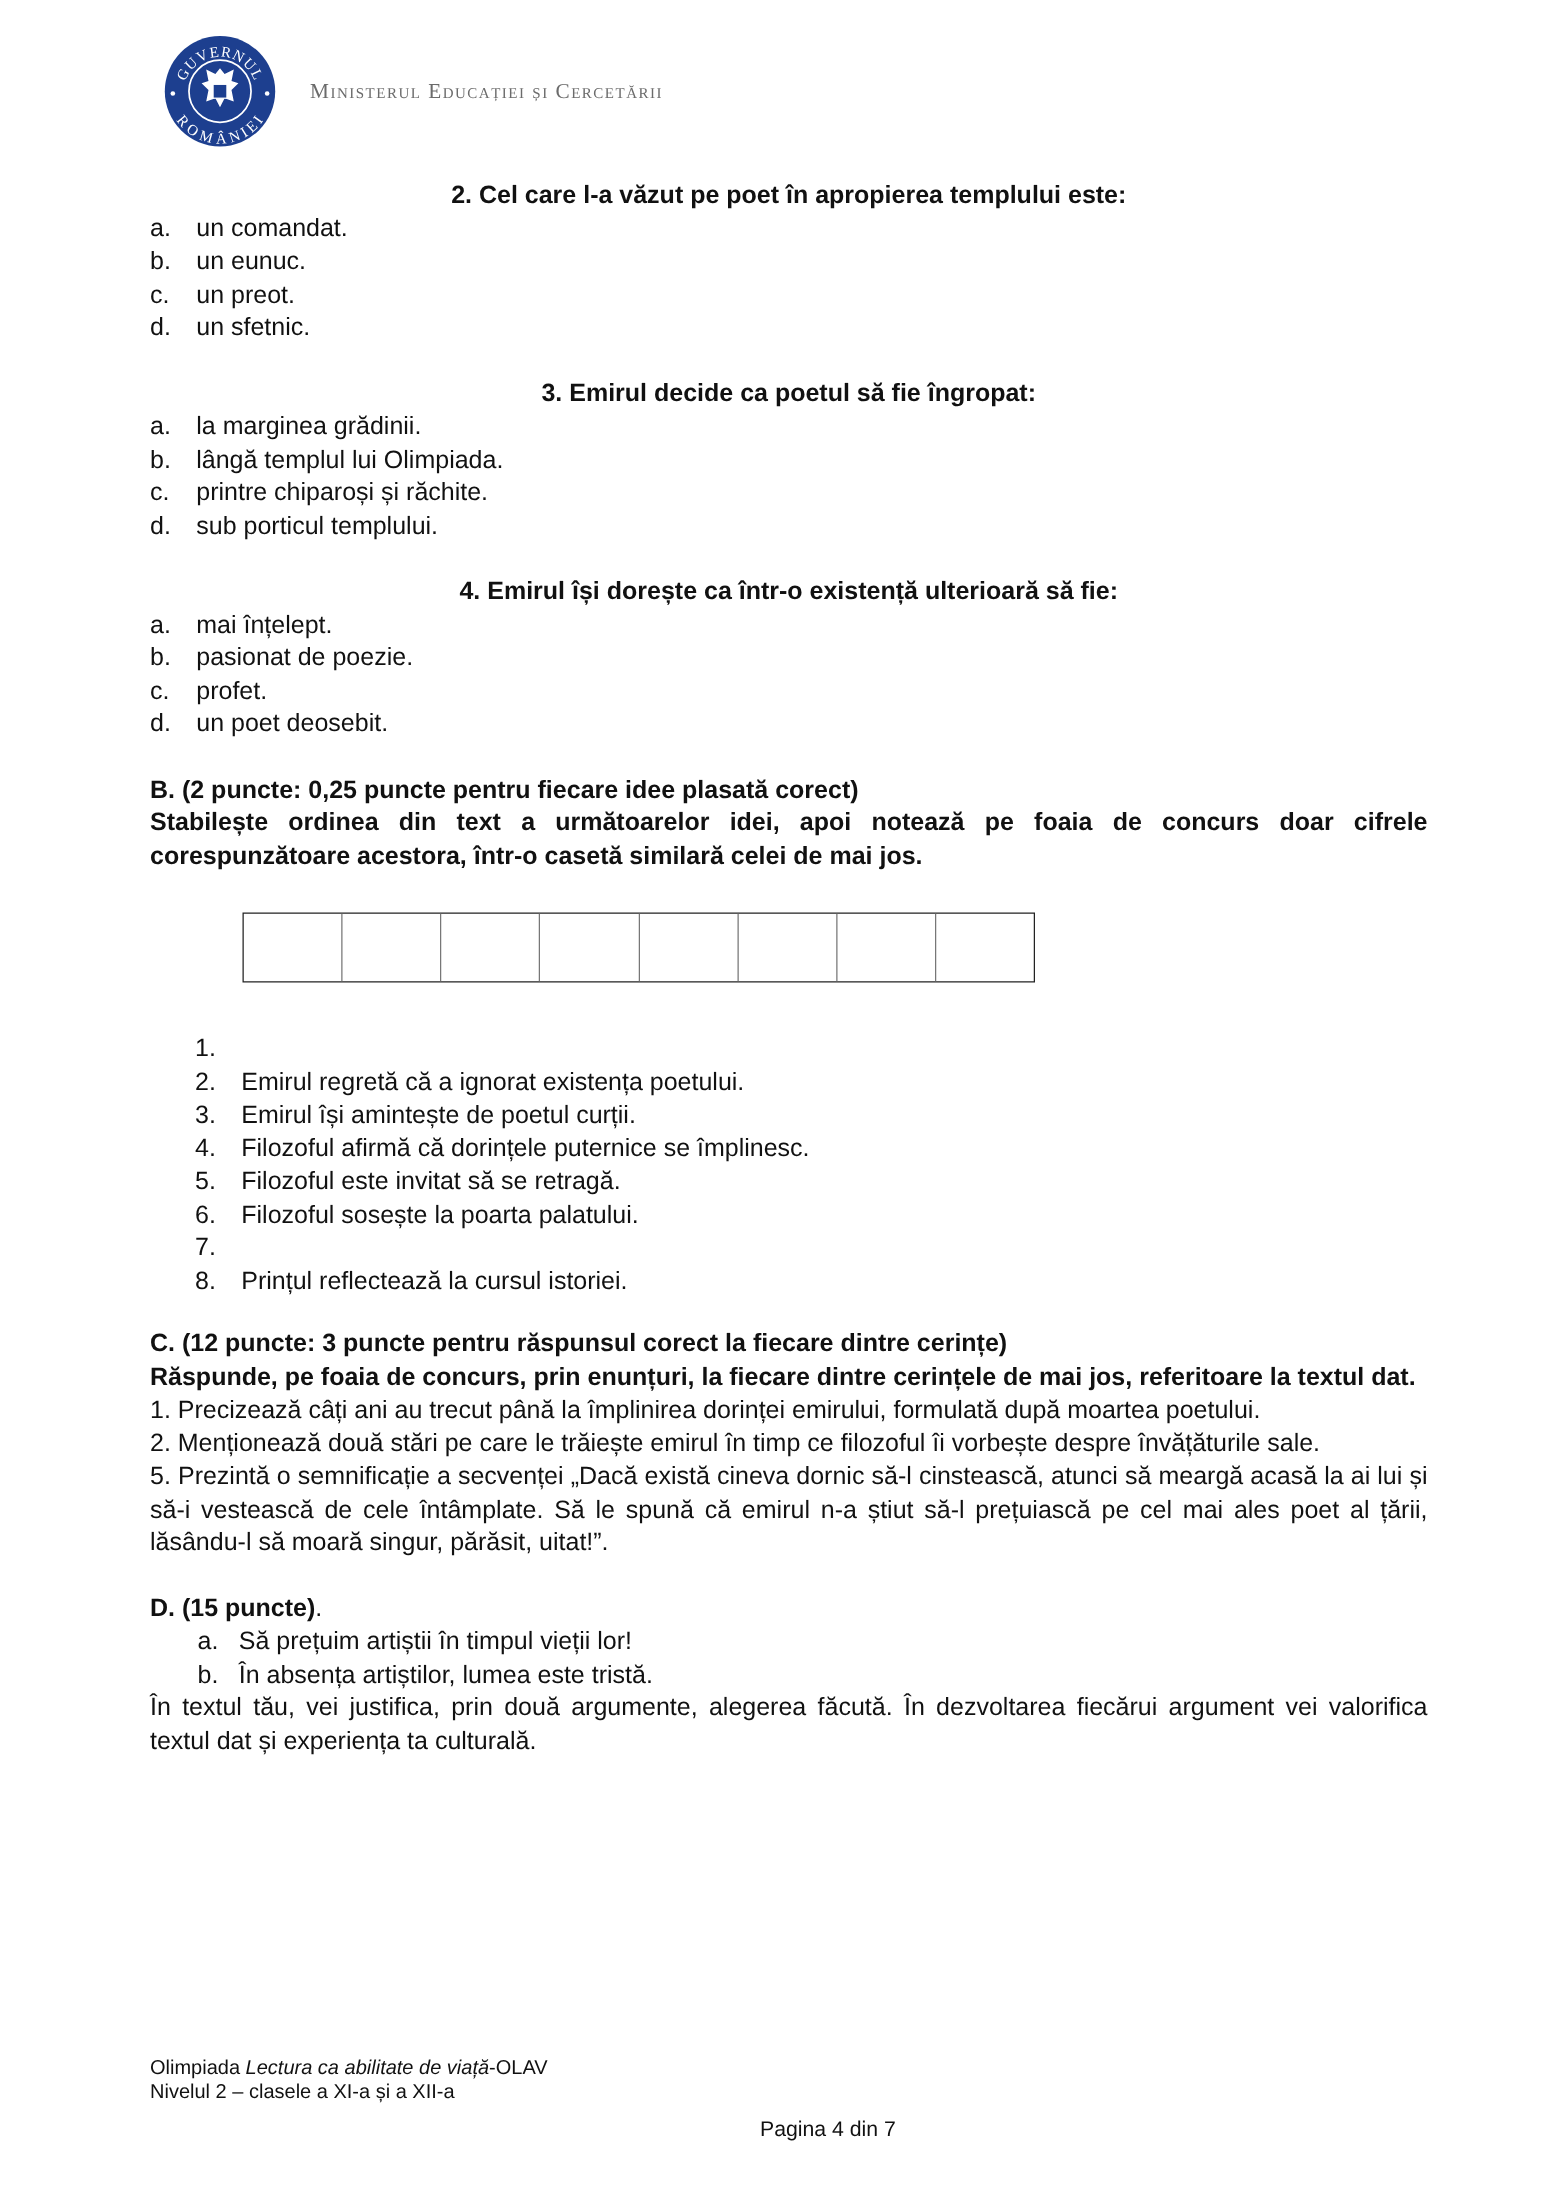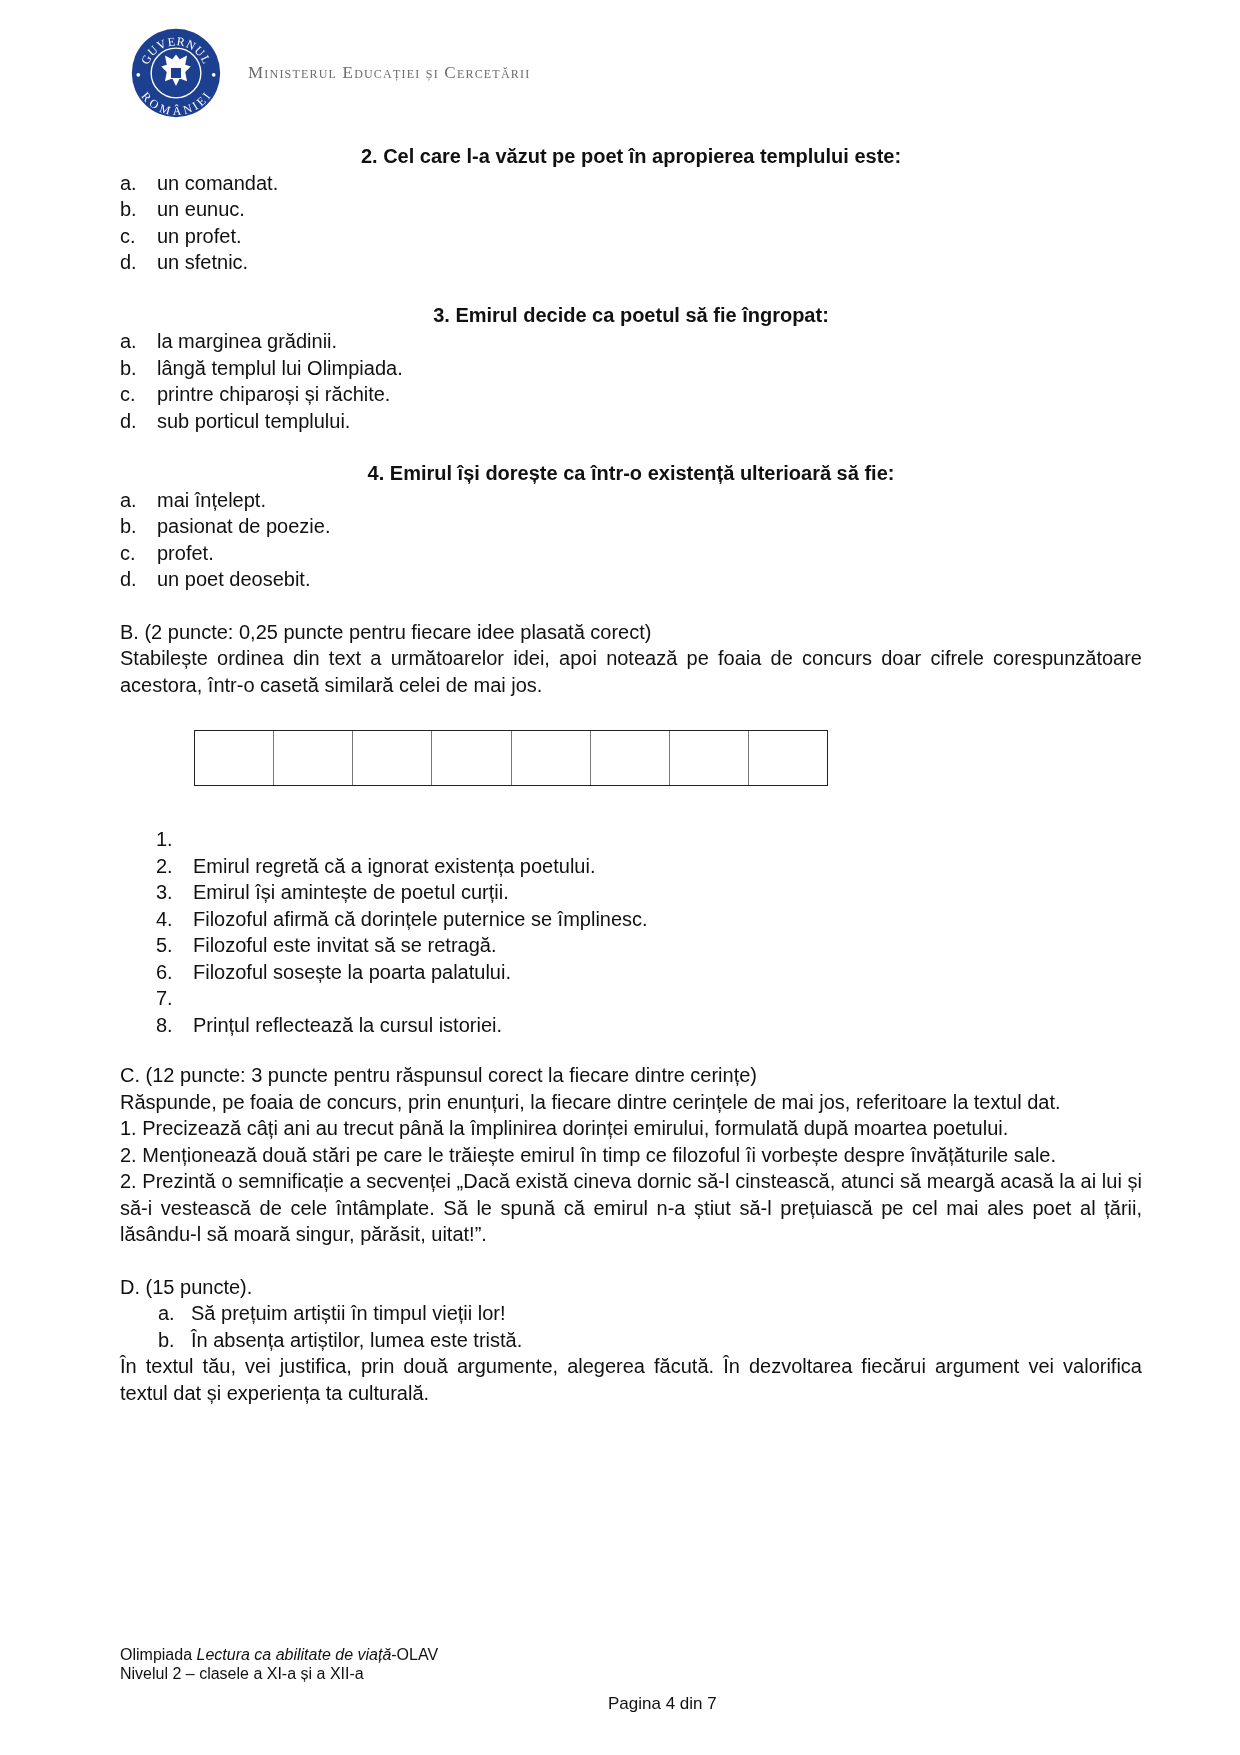--- a/index.html
+++ b/index.html
@@ -12,21 +12,21 @@
     .logo { width: 92px; height: 92px; }
     .ministry { margin-left: 26px; font-family: "Liberation Serif", serif; font-size: 17px;
                 color: #6b6b6b; letter-spacing: 1.2px; font-variant: small-caps; }
 
     
     .content { position: absolute; left: 120px; top: 143px; width: 1022px; font-size: 20px; line-height: 26.5px; }
     .q-title { font-weight: bold; text-align: center; }
     .opt { display: flex; }
     .opt .lbl { width: 37px; flex: none; }
     .block { margin-bottom: 26px; }
-    .bold { font-weight: normal; }
+    .bold { font-weight: bold; }
     .justify { text-align: justify; }
 
     .grid { display: flex; margin: 32px 0 0 74px; width: 632px; height: 54px;
             border: 1.5px solid #222; }
     .grid .cell { flex: 1; border-right: 1.5px solid #777; }
     .grid .cell:last-child { border-right: none; }
 
     .ideas { margin: 40px 0 0 36px; }
     .ideas .opt .lbl { width 37px; }
 
@@ -73,21 +73,21 @@
       <div class="opt">
           <span class="lbl">a.</span>
           <span>un comandat.</span>
         </div>
       <div class="opt">
           <span class="lbl">b.</span>
           <span>un eunuc.</span>
         </div>
       <div class="opt">
           <span class="lbl">c.</span>
-          <span>un profet.</span>
+          <span>un preot.</span>
         </div>
       <div class="opt">
           <span class="lbl">d.</span>
           <span>un sfetnic.</span>
         </div>
     </div>
 
     <div class="block">
       <div class="q-title">3. Emirul decide ca poetul să fie îngropat:</div>
       <div class="opt">
@@ -175,21 +175,21 @@
             <span>Prințul reflectează la cursul istoriei.</span>
           </div>
       </div>
     </div>
 
     <div class="block">
       <div class="bold">C. (12 puncte: 3 puncte pentru răspunsul corect la fiecare dintre cerințe)</div>
       <div class="bold justify">Răspunde, pe foaia de concurs, prin enunțuri, la fiecare dintre cerințele de mai jos, referitoare la textul dat.</div>
       <div>1. Precizează câți ani au trecut până la împlinirea dorinței emirului, formulată după moartea poetului.</div>
       <div>2. Menționează două stări pe care le trăiește emirul în timp ce filozoful îi vorbește despre învățăturile sale.</div>
-      <div class="justify">2. Prezintă o semnificație a secvenței „Dacă există cineva dornic să-l cinstească, atunci să meargă acasă la ai lui și să-i vestească de cele întâmplate. Să le spună că emirul n-a știut să-l prețuiască pe cel mai ales poet al țării, lăsându-l să moară singur, părăsit, uitat!”.</div>
+      <div class="justify">5. Prezintă o semnificație a secvenței „Dacă există cineva dornic să-l cinstească, atunci să meargă acasă la ai lui și să-i vestească de cele întâmplate. Să le spună că emirul n-a știut să-l prețuiască pe cel mai ales poet al țării, lăsându-l să moară singur, părăsit, uitat!”.</div>
     </div>
 
     <div class="block">
       <div><span class="bold">D. (15 puncte)</span><span>.</span></div>
       <div class="sub-opt">
           <span class="lbl">a.</span>
           <span>Să prețuim artiștii în timpul vieții lor!</span>
         </div>
       <div class="sub-opt">
           <span class="lbl">b.</span>

